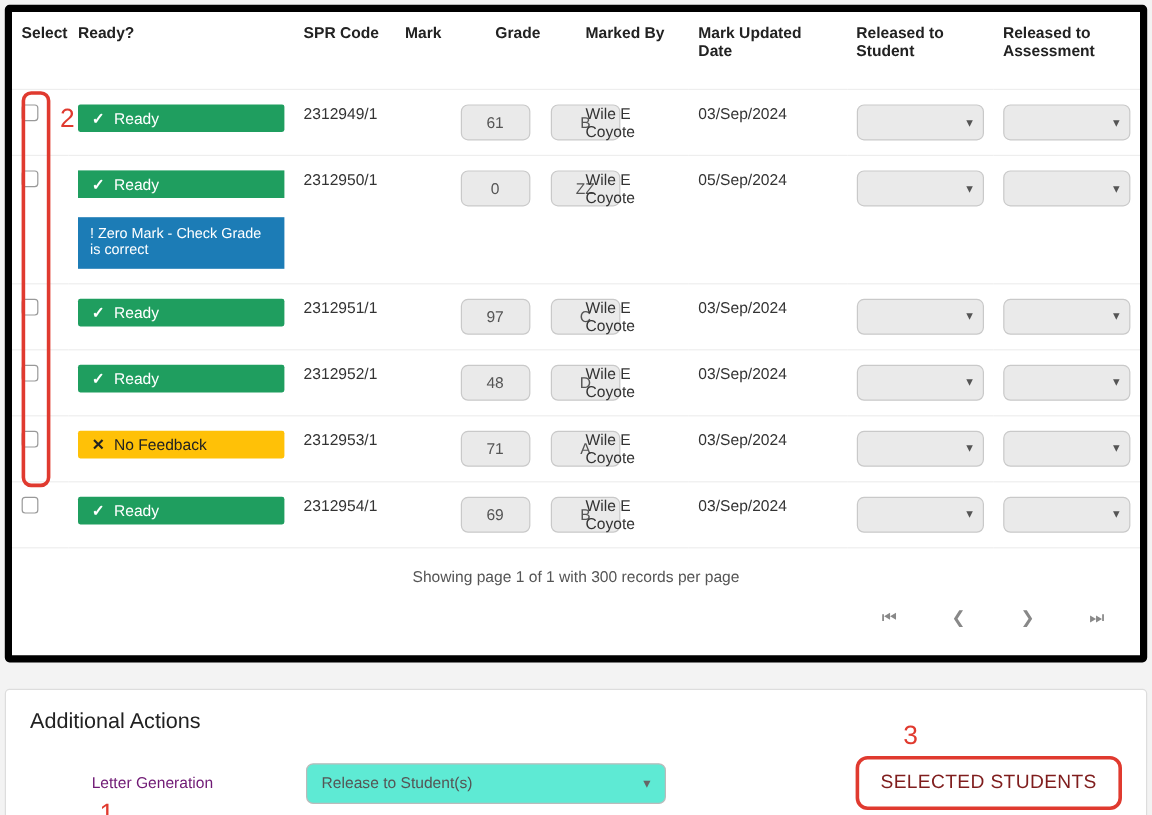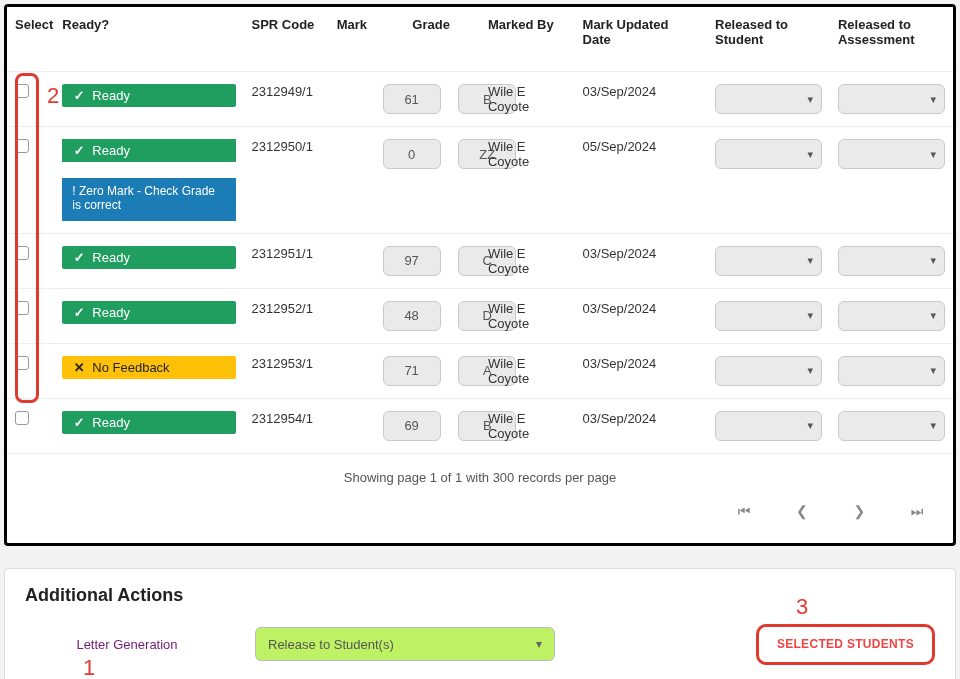--- a/index.html
+++ b/index.html
@@ -1,19 +1,19 @@
 <!DOCTYPE html>
 <html><head>
 <meta charset="utf-8">
 <style>
   * { box-sizing: border-box; }
   html, body { margin:0; padding:0; font-family: -apple-system, BlinkMacSystemFont, "Segoe UI", Arial, sans-serif; font-size:13px; color:#222; background:#f3f3f3; }
 
   .outer { padding:4px; }
-  .table-card { background:#fff; border:3px solid #000000; border-radius:4px; overflow:hidden; position:relative; }
+  .table-card { background:#fff; border:6px solid #000000; border-radius:4px; overflow:hidden; position:relative; }
 
   table { width:100%; border-collapse:collapse; table-layout:fixed; }
   thead th { text-align:left; font-weight:700; color:#222; padding:10px 8px 24px 8px; border-bottom:1px solid #eee; vertical-align:top; background:#fff; }
   tbody td { padding:12px 8px; border-bottom:1px solid #eee; vertical-align:top; background:#fff; font-size:13px; color:#333; }
 
   col.col-select   { width:5%; }
   col.col-ready    { width:20%; }
   col.col-spr      { width:9%; }
   col.col-mark     { width:8%; }
   col.col-grade    { width:8%; }
@@ -39,27 +39,27 @@
   .dropdown .caret { font-size:11px; color:#555; }
 
   .footer-row { text-align:center; padding:16px 18px 4px; color:#555; font-size:13px; }
   .pager-row  { text-align:right; padding:8px 18px 18px; }
   .pager-row .pg-btn { display:inline-flex; width:36px; height:28px; align-items:center; justify-content:center; color:#888; font-size:14px; margin-left:18px; cursor:pointer; }
 
   .annot { position:absolute; color:#e03a2f; font-size:22px; font-weight:400; pointer-events:none; }
   .annot-box-col { position:absolute; left:8px; top:66px; width:24px; height:330px; border:3px solid #e03a2f; border-radius:8px; pointer-events:none; }
 
   .actions-card { background:#fff; border:1px solid #ddd; border-radius:4px; margin-top:22px; padding:16px 20px 28px; position:relative; }
-  .actions-title { font-size:18px; font-weight:700; color:#222; margin-bottom:18px; }
+  .actions-title { font-size:18px; font-weight:400; color:#222; margin-bottom:18px; }
   .actions-row { display:flex; align-items:center; gap:20px; flex-wrap:wrap; }
   .actions-label { font-weight:400; color:#701a75; width:210px; text-align:center; padding-right:6px; }
-  .select-wide { flex:0 0 300px; height:34px; border:1px solid #bbb; border-radius:6px; background:#bef264; display:flex; align-items:center; justify-content:space-between; padding:0 12px; color:#555; }
+  .select-wide { flex:0 0 300px; height:34px; border:1px solid #bbb; border-radius:6px; background:#5eead4; display:flex; align-items:center; justify-content:space-between; padding:0 12px; color:#555; }
   .select-wide .caret { font-size:12px; color:#666; }
 
-  .btn-outline { border:3px solid #e03a2f; border-radius:10px; background:#fff; color:#ef4444; font-weight:700; font-size:12px; letter-spacing:.3px; padding:10px 18px; text-align:center; line-height:1.2; cursor:pointer; }
+  .btn-outline { border:3px solid #e03a2f; border-radius:10px; background:#fff; color:#7f1d1d; font-weight:400; font-size:16px; letter-spacing:.3px; padding:10px 18px; text-align:center; line-height:1.2; cursor:pointer; }
   .btn-outline.single { padding:12px 22px; }
   .spacer { flex:1; }
 </style>
 </head>
 <body>
 
 <div class="outer">
   <div class="table-card">
     <table>
       <colgroup>

